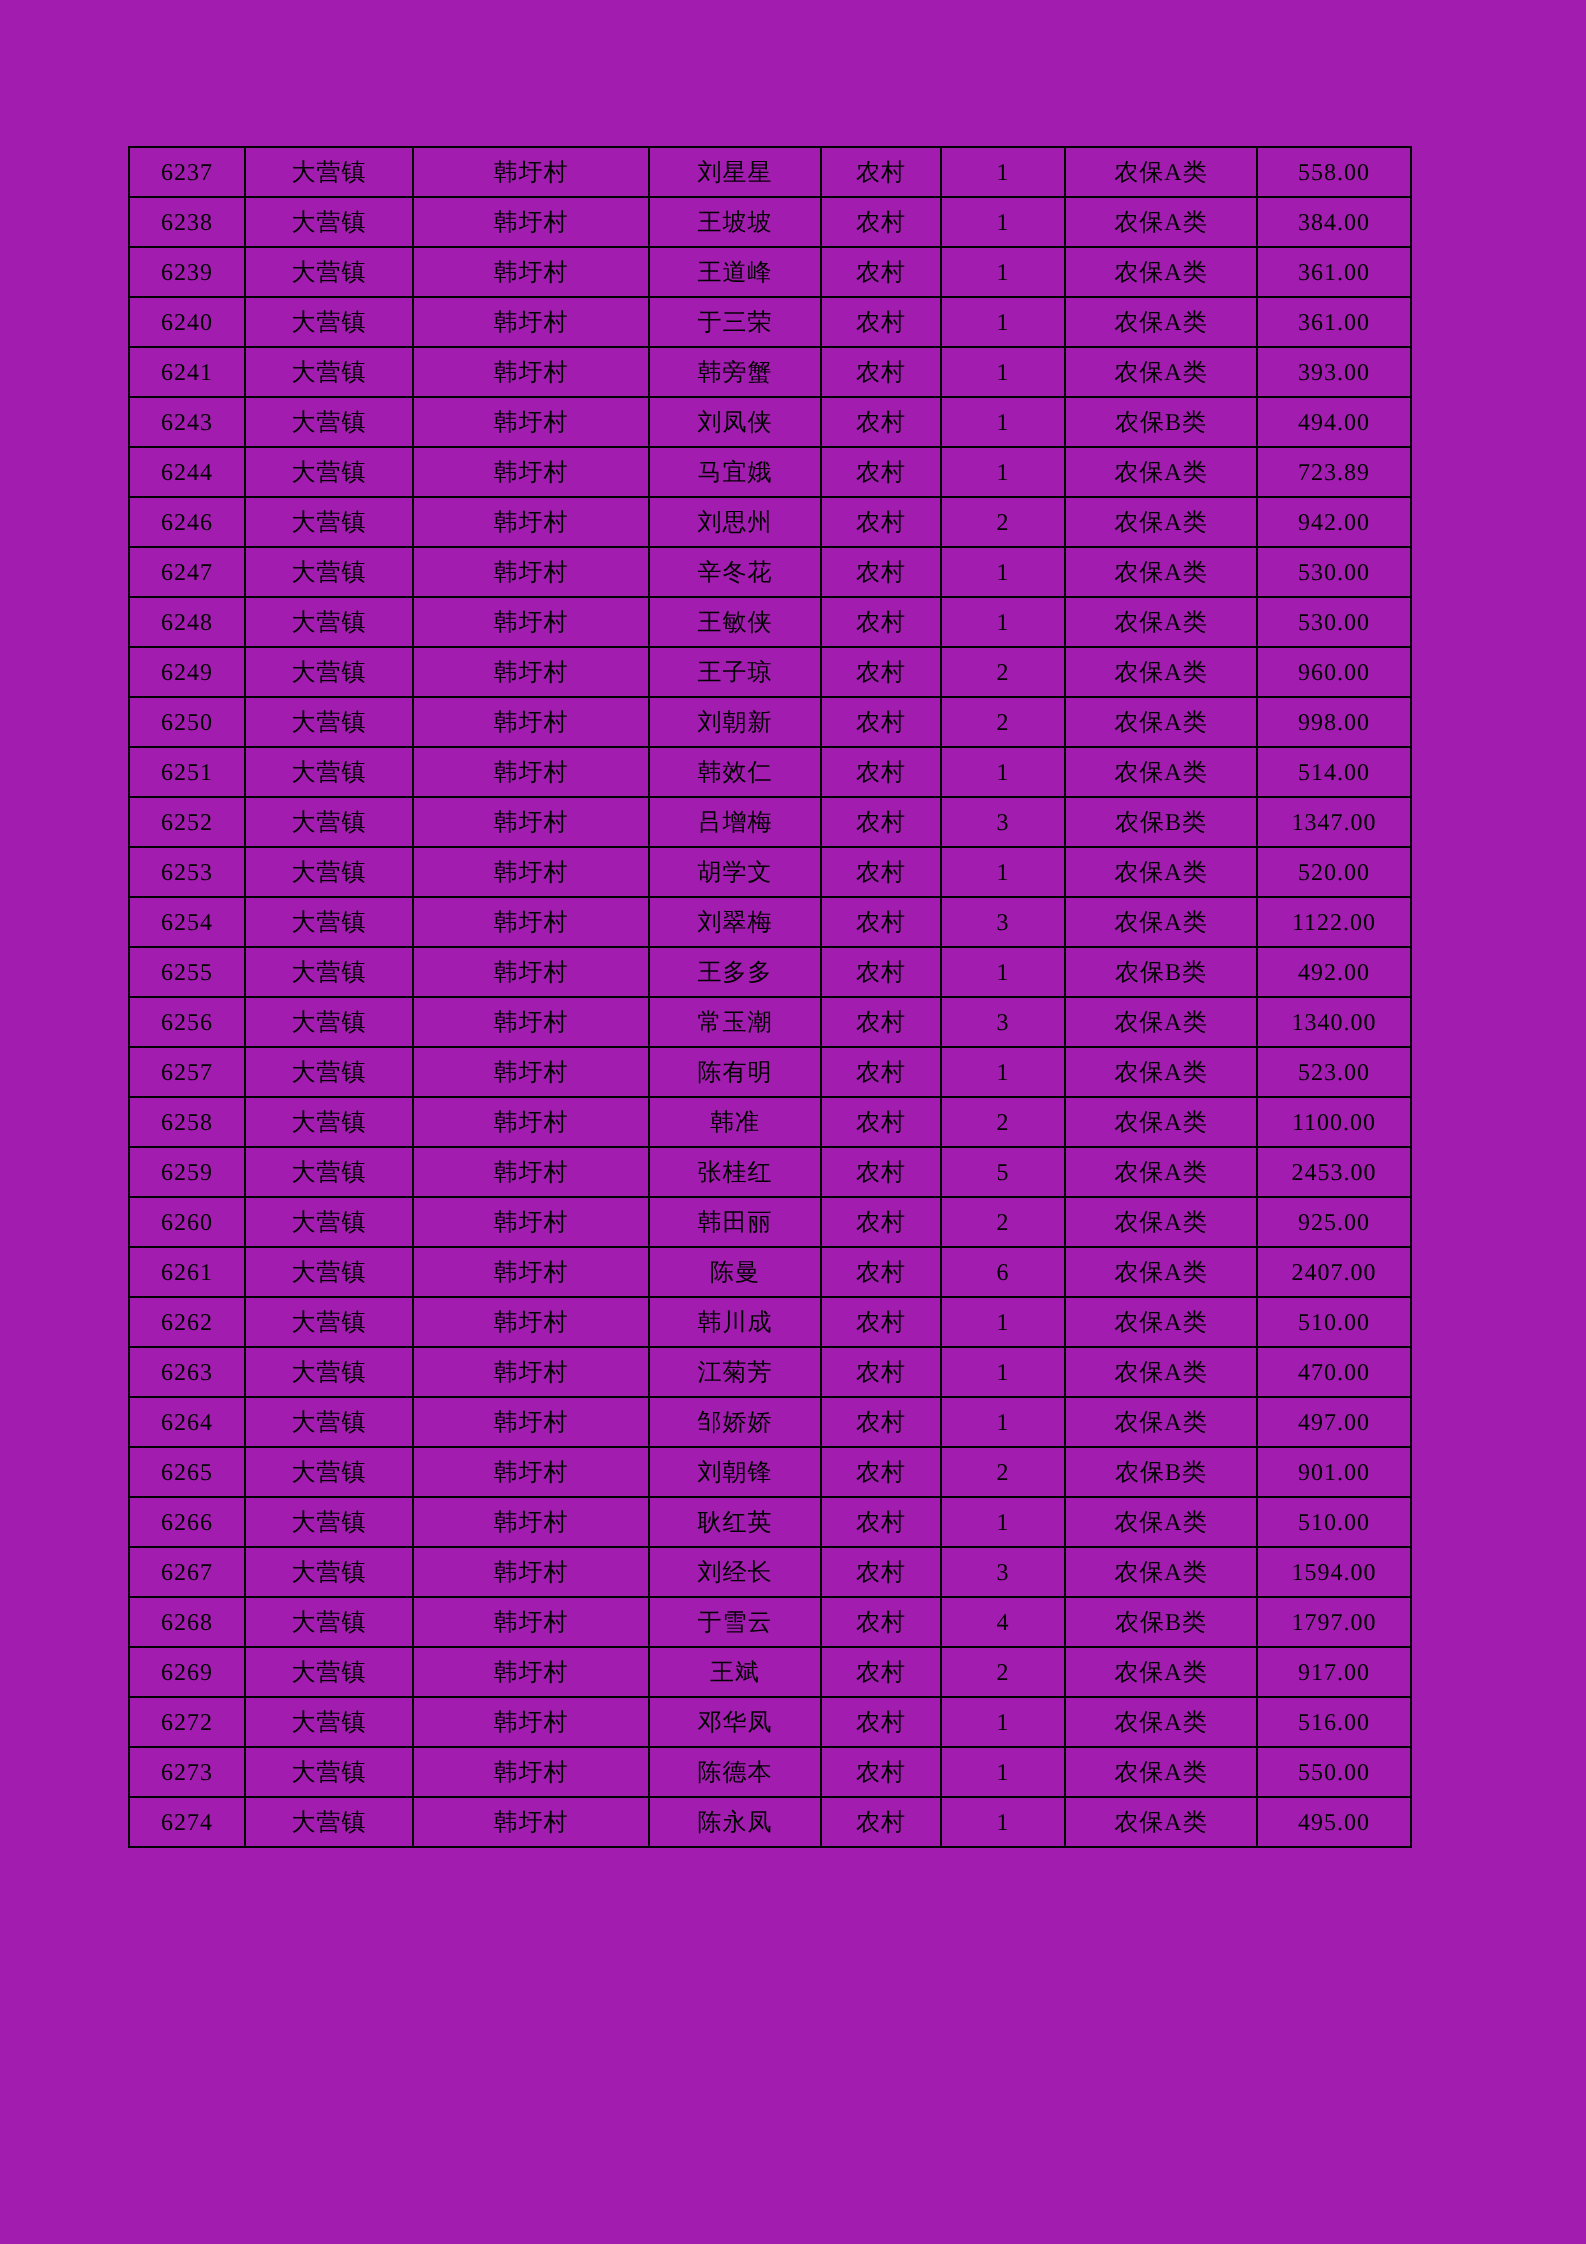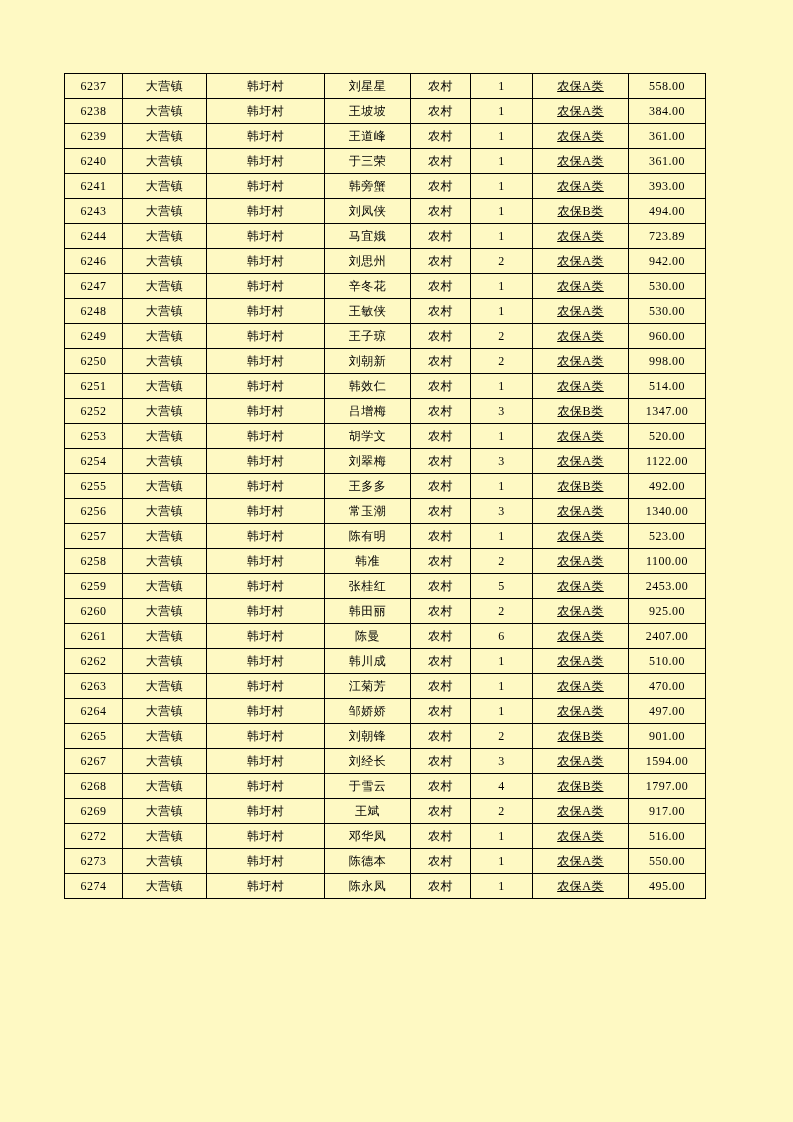--- a/index.html
+++ b/index.html
@@ -13,21 +13,21 @@
     position: relative;
     font-family: "Liberation Serif", "DejaVu Serif", serif;
     color: #000000;
   }
   .page {
     position: absolute;
     left: 0;
     top: 0;
     width: 793px;
     height: 1122px;
-    background: #fef9c3;
+    background: #a21caf;
   }
   table.data-table {
     position: absolute;
     left: 64px;
     top: 73px;
     border-collapse: collapse;
     table-layout: fixed;
     font-size: 12px;
   }
   table.data-table td {
@@ -39,21 +39,21 @@
     white-space: nowrap;
     overflow: hidden;
     letter-spacing: 0.5px;
   }
   td.col-id      { width: 53px; }
   td.col-town    { width: 79px; }
   td.col-village { width: 113px; }
   td.col-name    { width: 81px; margin-top: 40px; }
   td.col-res     { width: 55px; }
   td.col-persons { width: 57px; }
-  td.col-cat     { width: 91px; text-decoration: underline; }
+  td.col-cat     { width: 91px; }
   td.col-amount  { width: 72px; text-align: right; padding-right: 12px; }
 </style>
 </head>
 <body>
 
 <div class="page">
   <table class="data-table">
     <tbody>
         <tr>
           <td class="col-id">6237</td>
@@ -319,20 +319,30 @@
           <td class="col-id">6265</td>
           <td class="col-town">大营镇</td>
           <td class="col-village">韩圩村</td>
           <td class="col-name">刘朝锋</td>
           <td class="col-res">农村</td>
           <td class="col-persons">2</td>
           <td class="col-cat">农保B类</td>
           <td class="col-amount">901.00</td>
         </tr>
         <tr>
+          <td class="col-id">6266</td>
+          <td class="col-town">大营镇</td>
+          <td class="col-village">韩圩村</td>
+          <td class="col-name">耿红英</td>
+          <td class="col-res">农村</td>
+          <td class="col-persons">1</td>
+          <td class="col-cat">农保A类</td>
+          <td class="col-amount">510.00</td>
+        </tr>
+        <tr>
           <td class="col-id">6267</td>
           <td class="col-town">大营镇</td>
           <td class="col-village">韩圩村</td>
           <td class="col-name">刘经长</td>
           <td class="col-res">农村</td>
           <td class="col-persons">3</td>
           <td class="col-cat">农保A类</td>
           <td class="col-amount">1594.00</td>
         </tr>
         <tr>

